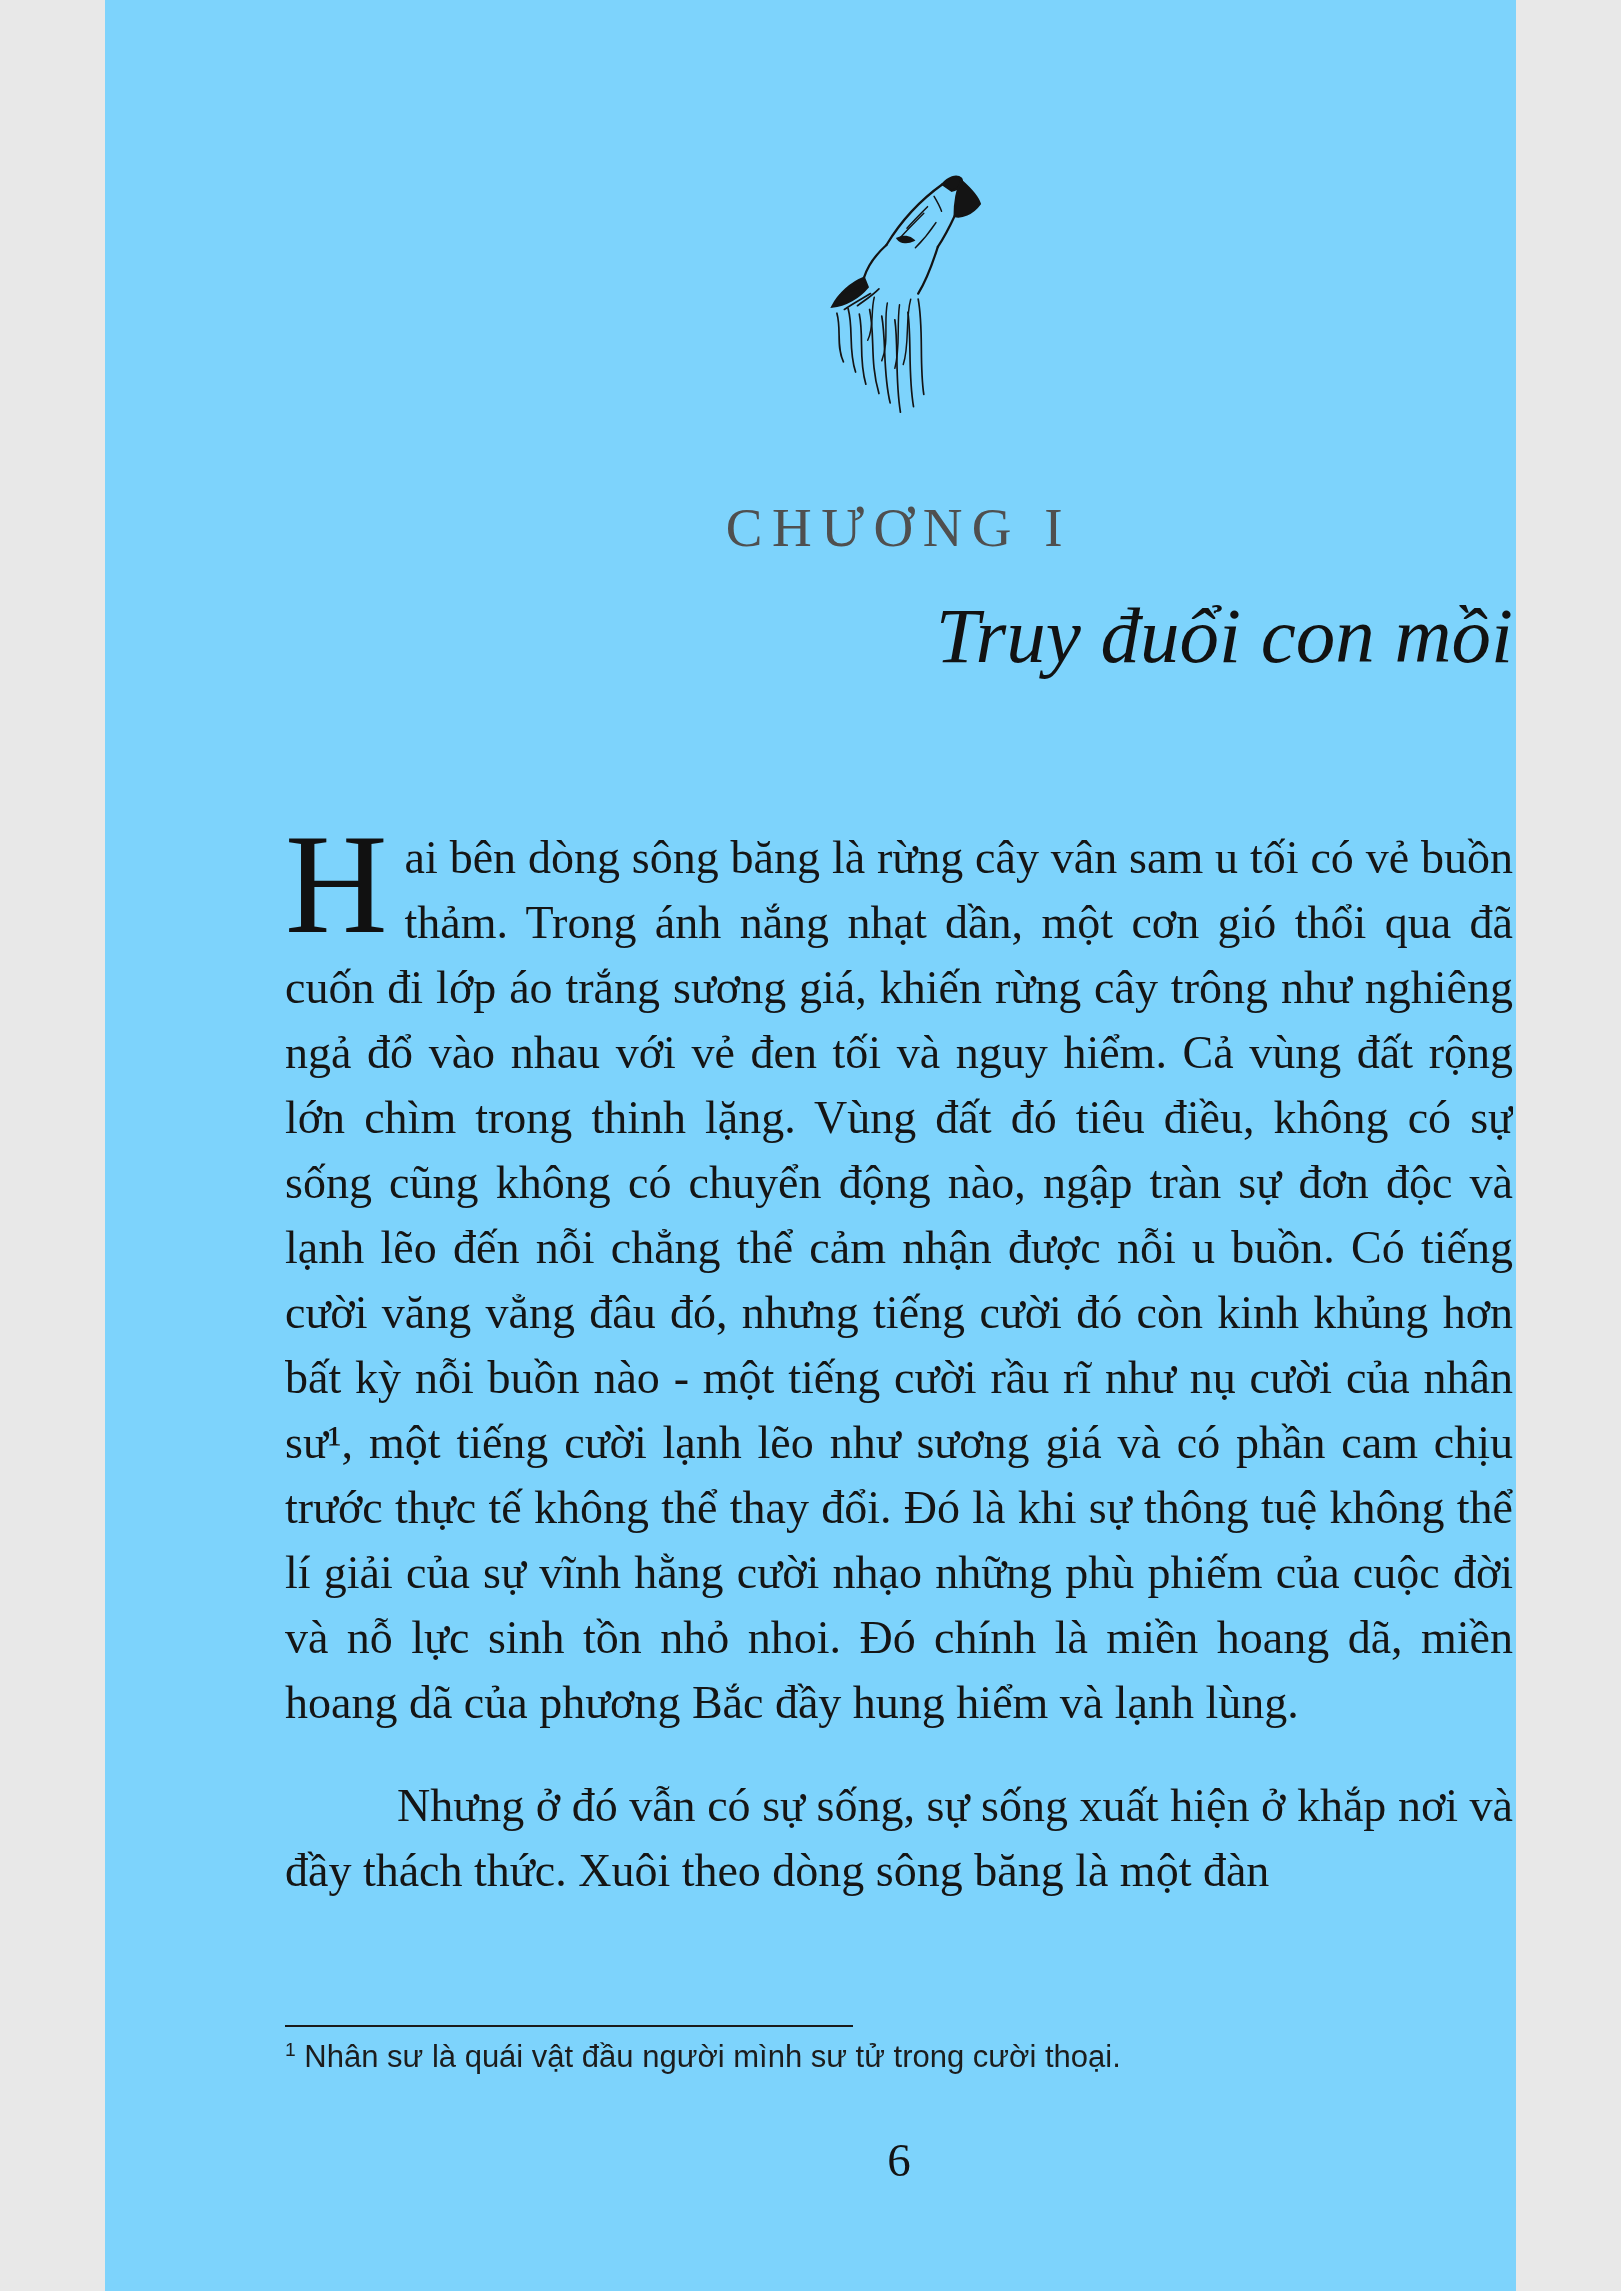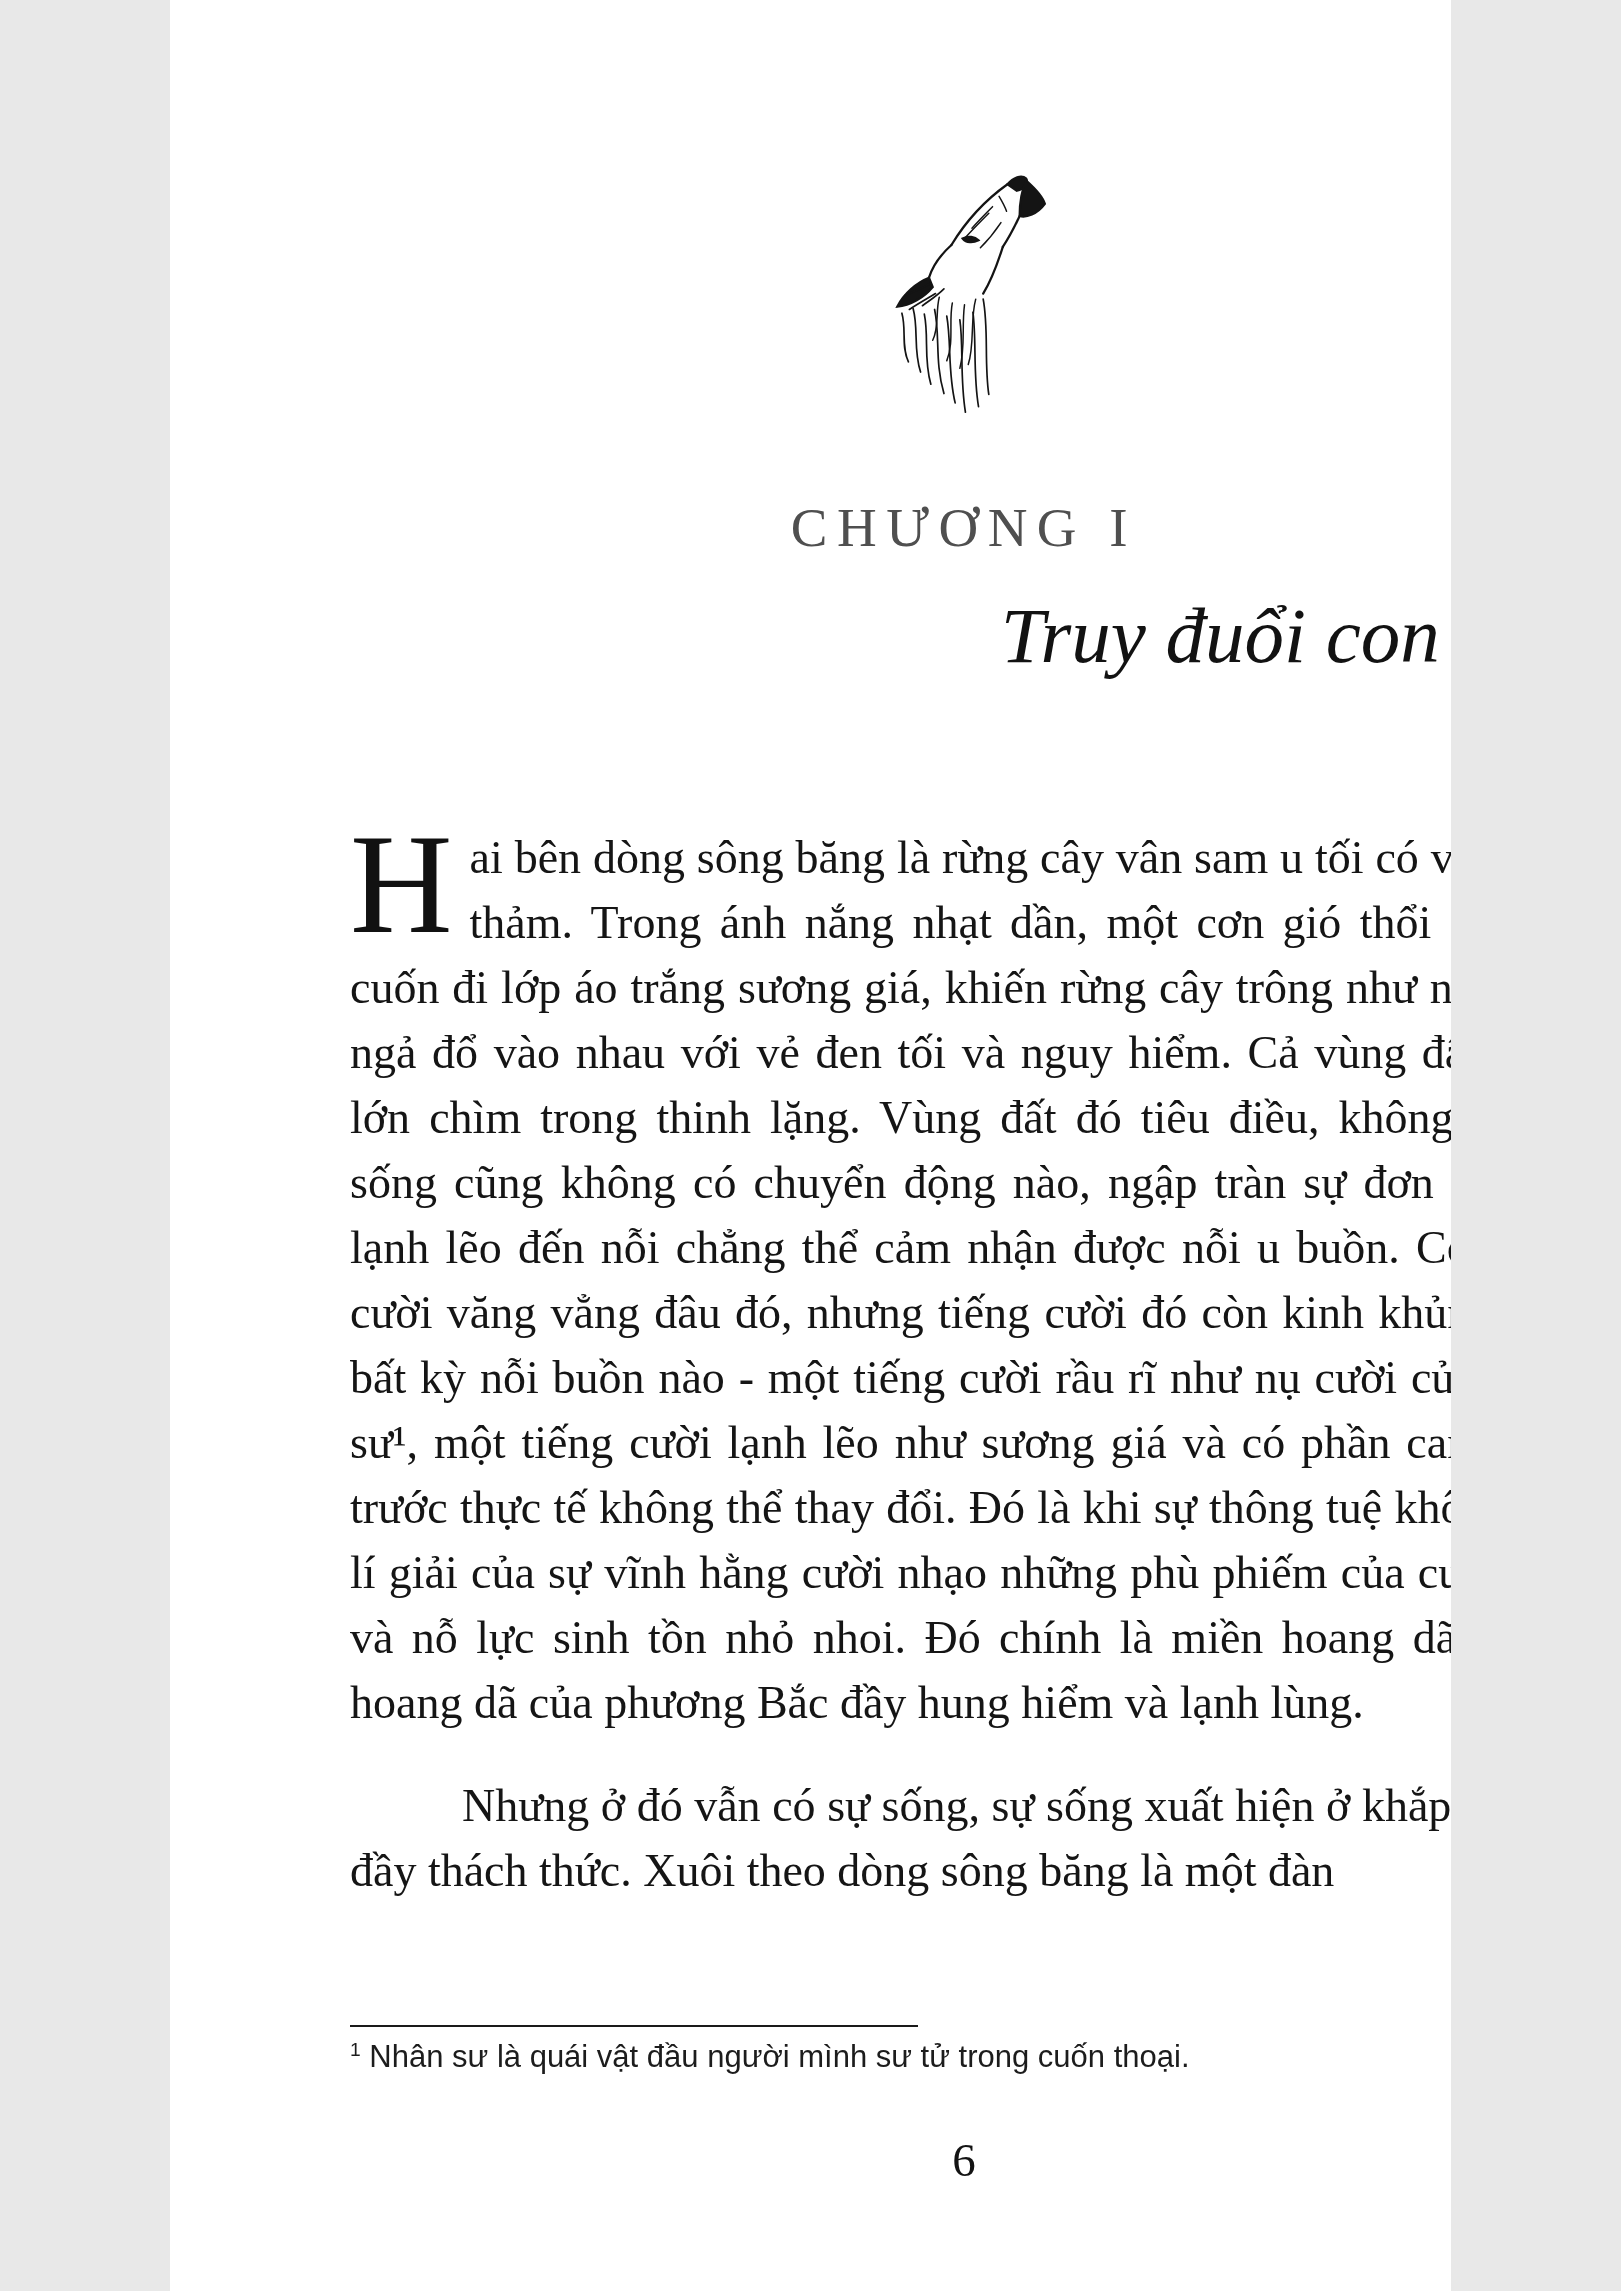--- a/index.html
+++ b/index.html
@@ -1,21 +1,21 @@
 <!DOCTYPE html>
 <html lang="vi" style="font-size:15px"><head>
 <meta charset="utf-8">
 <style>
   html, body { margin: 0; padding: 0; background: #e8e8e8; }
   .page {
     position: relative;
-    width: 1281px;
+    width: 1411px;
     height: 2291px;
     margin: 0 auto;
-    background: #ffffff;
+    background: #7dd3fc;
     font-family: "Liberation Serif", serif;
     color: #151515;
     overflow: hidden;
   }
   
   .illustration-wrap {
     position: absolute;
     top: 159px;
     left: 180px;
     width: 1228px;
@@ -151,19 +151,19 @@
 
   <div class="chapter-title">Truy đuổi con mồi</div>
 
   <div class="body-text">
     <p class="para-1"><span class="dropcap">H</span><span>ai bên dòng sông băng là rừng cây vân sam u tối có vẻ buồn thảm. Trong ánh nắng nhạt dần, một cơn gió thổi qua đã cuốn đi lớp áo trắng sương giá, khiến rừng cây trông như nghiêng ngả đổ vào nhau với vẻ đen tối và nguy hiểm. Cả vùng đất rộng lớn chìm trong thinh lặng. Vùng đất đó tiêu điều, không có sự sống cũng không có chuyển động nào, ngập tràn sự đơn độc và lạnh lẽo đến nỗi chẳng thể cảm nhận được nỗi u buồn. Có tiếng cười văng vẳng đâu đó, nhưng tiếng cười đó còn kinh khủng hơn bất kỳ nỗi buồn nào - một tiếng cười rầu rĩ như nụ cười của nhân sư¹, một tiếng cười lạnh lẽo như sương giá và có phần cam chịu trước thực tế không thể thay đổi. Đó là khi sự thông tuệ không thể lí giải của sự vĩnh hằng cười nhạo những phù phiếm của cuộc đời và nỗ lực sinh tồn nhỏ nhoi. Đó chính là miền hoang dã, miền hoang dã của phương Bắc đầy hung hiểm và lạnh lùng.</span></p>
     <p class="para-2"><span>Nhưng ở đó vẫn có sự sống, sự sống xuất hiện ở khắp nơi và đầy thách thức. Xuôi theo dòng sông băng là một đàn</span></p>
   </div>
 
   <div class="footnote-area">
     <div class="footnote-rule"></div>
-    <p class="footnote"><sup>1</sup> <span>Nhân sư là quái vật đầu người mình sư tử trong cuốn thoại.</span></p>
+    <p class="footnote"><sup>1</sup> <span>Nhân sư là quái vật đầu người mình sư tử trong cười thoại.</span></p>
   </div>
 
   <div class="page-number">6</div>
 
 </div>
 
 
 </body></html>

